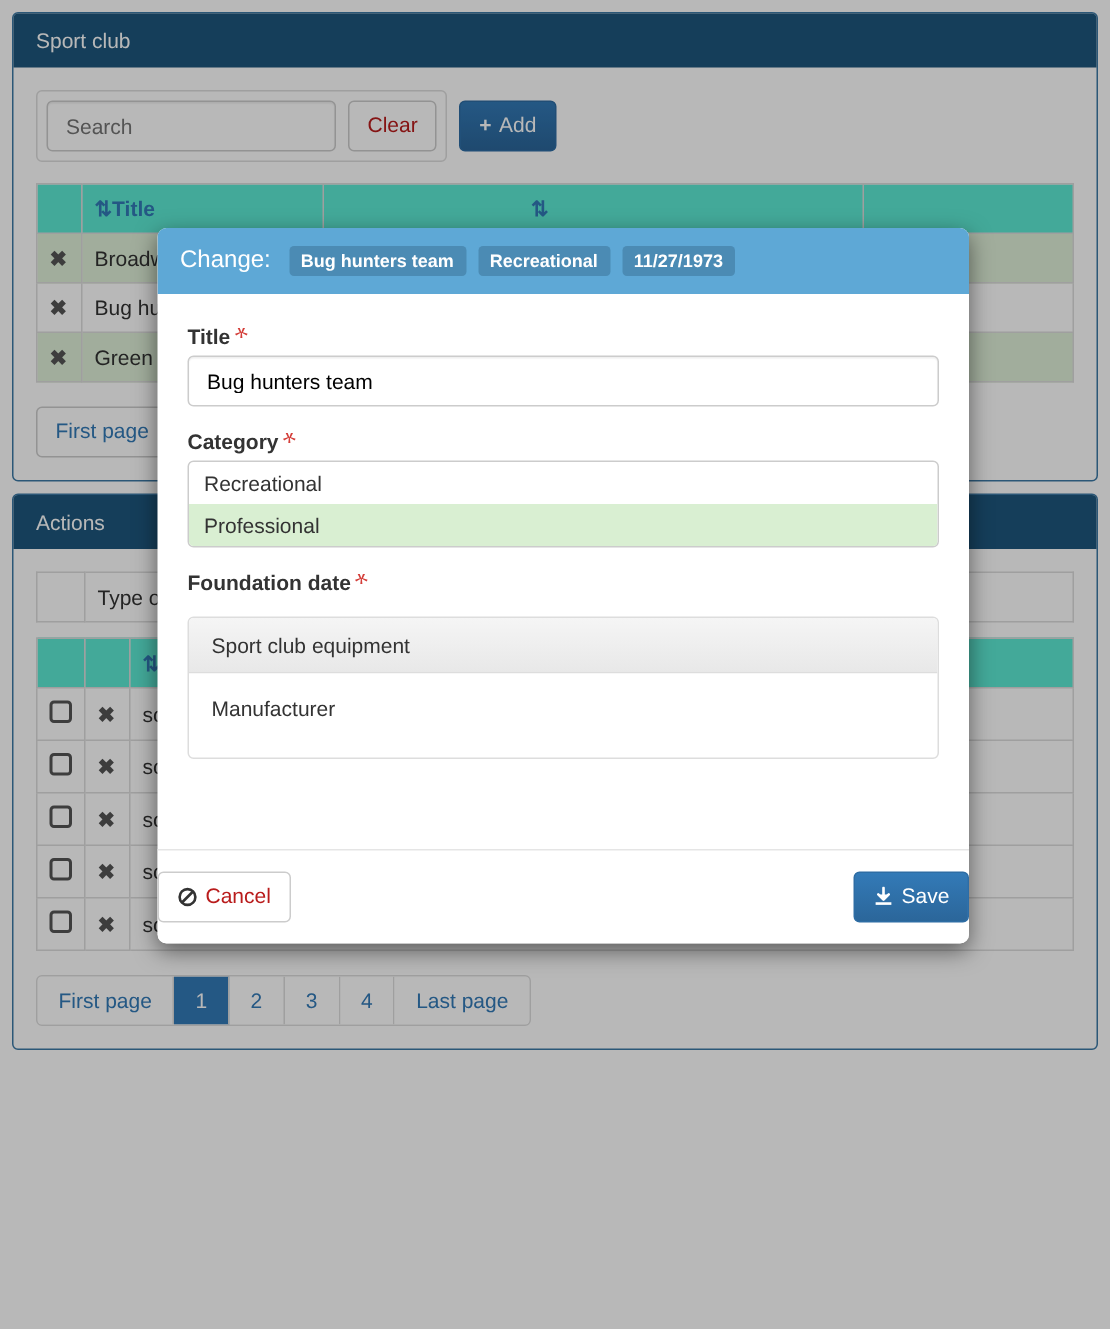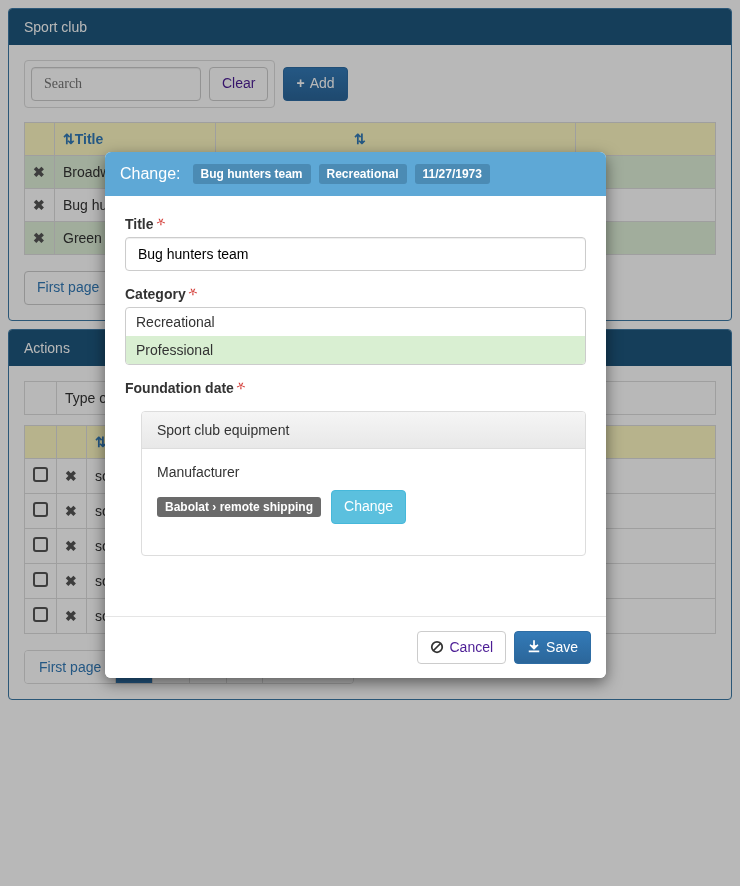--- a/index.html
+++ b/index.html
@@ -45,21 +45,21 @@
     padding: 6px 12px;
     font-size: 14px;
     border: 1px solid #ccc;
     border-radius: 4px;
     background: #fff;
     cursor: pointer;
     gap: 5px;
     white-space: nowrap;
     line-height: 1.4;
   }
-  .btn-default { color: #4c1d95; background: #fff; border-color: #ccc; }
+  .btn-default { color: #b91c1c; background: #fff; border-color: #ccc; }
   .btn-primary {
     color: #fff;
     background-color: #337ab7;
     border-color: #2e6da4;
     background-image: linear-gradient(to bottom,#337ab7 0,#2b669a 100%);
   }
   .btn-info {
     color: #fff;
     background-color: #5bc0de;
     border-color: #46b8da;
@@ -68,21 +68,21 @@
     width: 100%;
     border-collapse: collapse;
     border: 1px solid #ddd;
   }
   .table th, .table td {
     border: 1px solid #ddd;
     padding: 8px;
     text-align: left;
     vertical-align: middle;
   }
-  .table th { background: #fef9c3; font-weight: 700; margin-left: 13px; }
+  .table th { background: #5eead4; font-weight: 700; margin-left: 13px; }
   .row-green td { background: #dff0d8; }
   .del-icon { color: #555; cursor: pointer; font-weight: bold; font-size: 14px;}
   .sort-icon { display:inline-block; color:#337ab7; font-weight:bold; }
   .link { color: #337ab7; }
   .pagination {
     display: flex;
     border: 1px solid #ddd;
     border-radius: 4px;
     overflow: hidden;
     margin-top: 16px;
@@ -101,21 +101,21 @@
   
   .overlay {
     position: absolute;
     inset: 0;
     background: rgba(0,0,0,0.28);
   }
   .modal {
     position: absolute;
     left: 105px;
     top: 152px;
-    width: 501px;
+    width: 541px;
     background: #fff;
     border-radius: 6px;
     box-shadow: 0 5px 15px rgba(0,0,0,.5);
     overflow: hidden;
   }
   .modal-header {
     background: #5ea8d6;
     color: #fff;
     padding: 12px 15px;
     display: flex;
@@ -153,46 +153,46 @@
   }
   .select-list .opt { padding: 6px 10px; cursor: pointer;}
   .select-list .opt.sel { background: #d9efd2; }
   .input-group { display:flex; width:100%; }
   .input-group .form-control { flex:1; border-top-right-radius:0; border-bottom-right-radius:0; }
   .input-group-addon {
     width: 40px; display:flex; align-items:center; justify-content:center;
     border:1px solid #ccc; border-left:none; border-top-right-radius:4px; border-bottom-right-radius:4px;
     background:#eee; cursor:pointer;
   }
-  .sub-panel { border:1px solid #ddd; border-radius:4px; margin-top:4px;margin-left:16px;}
+  .sub-panel { border:1px solid #ddd; border-radius:4px; margin-top:4px;}
   .sub-panel-heading { background: linear-gradient(to bottom,#f5f5f5,#e8e8e8); border-bottom:1px solid #ddd; padding:10px 15px; border-top-left-radius:3px; border-top-right-radius:3px;}
   .sub-panel-body { padding:15px; }
   .modal-footer {
-    padding: 14px 15px;
+    padding: 14px 0;
     border-top: 1px solid #e5e5e5;
     display: flex;
-    justify-content: flex-end;
-    gap: 8px;
+    justify-content: space-between;
+    gap: 24px;
     background:#fff;
   }
   svg { display:block; }
   .icon-plus::before { content:"+"; font-weight:bold; }
   .checkbox-sq { width:15px; height:15px; border:2px solid #555; border-radius:3px; display:inline-block;}
   .manuf-row{display:flex;align-items:center;gap:10px;margin:4px 0 16px 0;}
   .extra-space{height:40px;}
 </style>
 </head>
 <body>
 
 <div class="panel">
   <div class="panel-heading">Sport club</div>
   <div class="panel-body">
     <div class="search-row">
       <div style="border:1px solid #ddd;border-radius:4px;padding:6px;display:flex;gap:8px;">
-        <input class="form-control" style="width: 170px; font-family: Liberation Serif, serif;" placeholder="Search">
+        <input class="form-control" style="width: 193px;" placeholder="Search">
         <button class="btn btn-default">Clear</button>
       </div>
       <button class="btn btn-primary">
         <span class="icon-plus"></span>
         <span>Add</span>
       </button>
     </div>
     <table class="table">
       <thead>
         <tr>
@@ -323,24 +323,20 @@
               <path fill="#d43f3a" d="M7 2l4 8-9 3 2 3 9-5-1 10h4l-1-10 9 5 2-3-9-3 4-8h-4l-3 8-3-8z" transform="scale(0.7)"></path>
             </svg>
         </span>
       </div>
     </div>
 
     <div class="sub-panel">
       <div class="sub-panel-heading">Sport club equipment</div>
       <div class="sub-panel-body">
         <div style="margin-bottom:10px">Manufacturer</div>
-        <div class="manuf-row">
-          <span class="badge">Babolat › remote shipping</span>
-          <button class="btn btn-info">Change</button>
-        </div>
         <div class="form-group" style="margin-bottom:4px">
         </div>
       </div>
     </div>
     <div class="extra-space"></div>
   </div>
   <div class="modal-footer">
     <button class="btn btn-default">
       <svg width="14" height="14" viewBox="0 0 16 16">
           <circle cx="8" cy="8" r="6" stroke="#333" stroke-width="2" fill="none"></circle>

